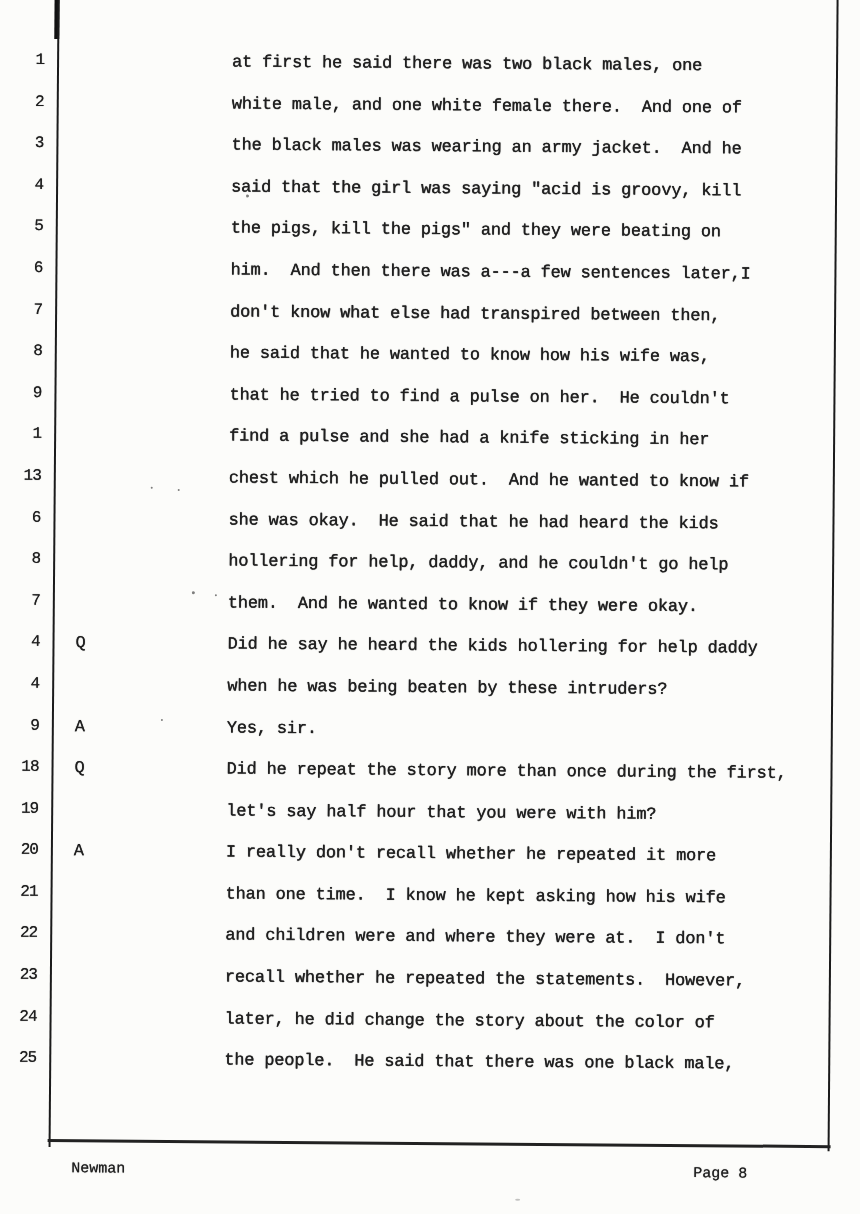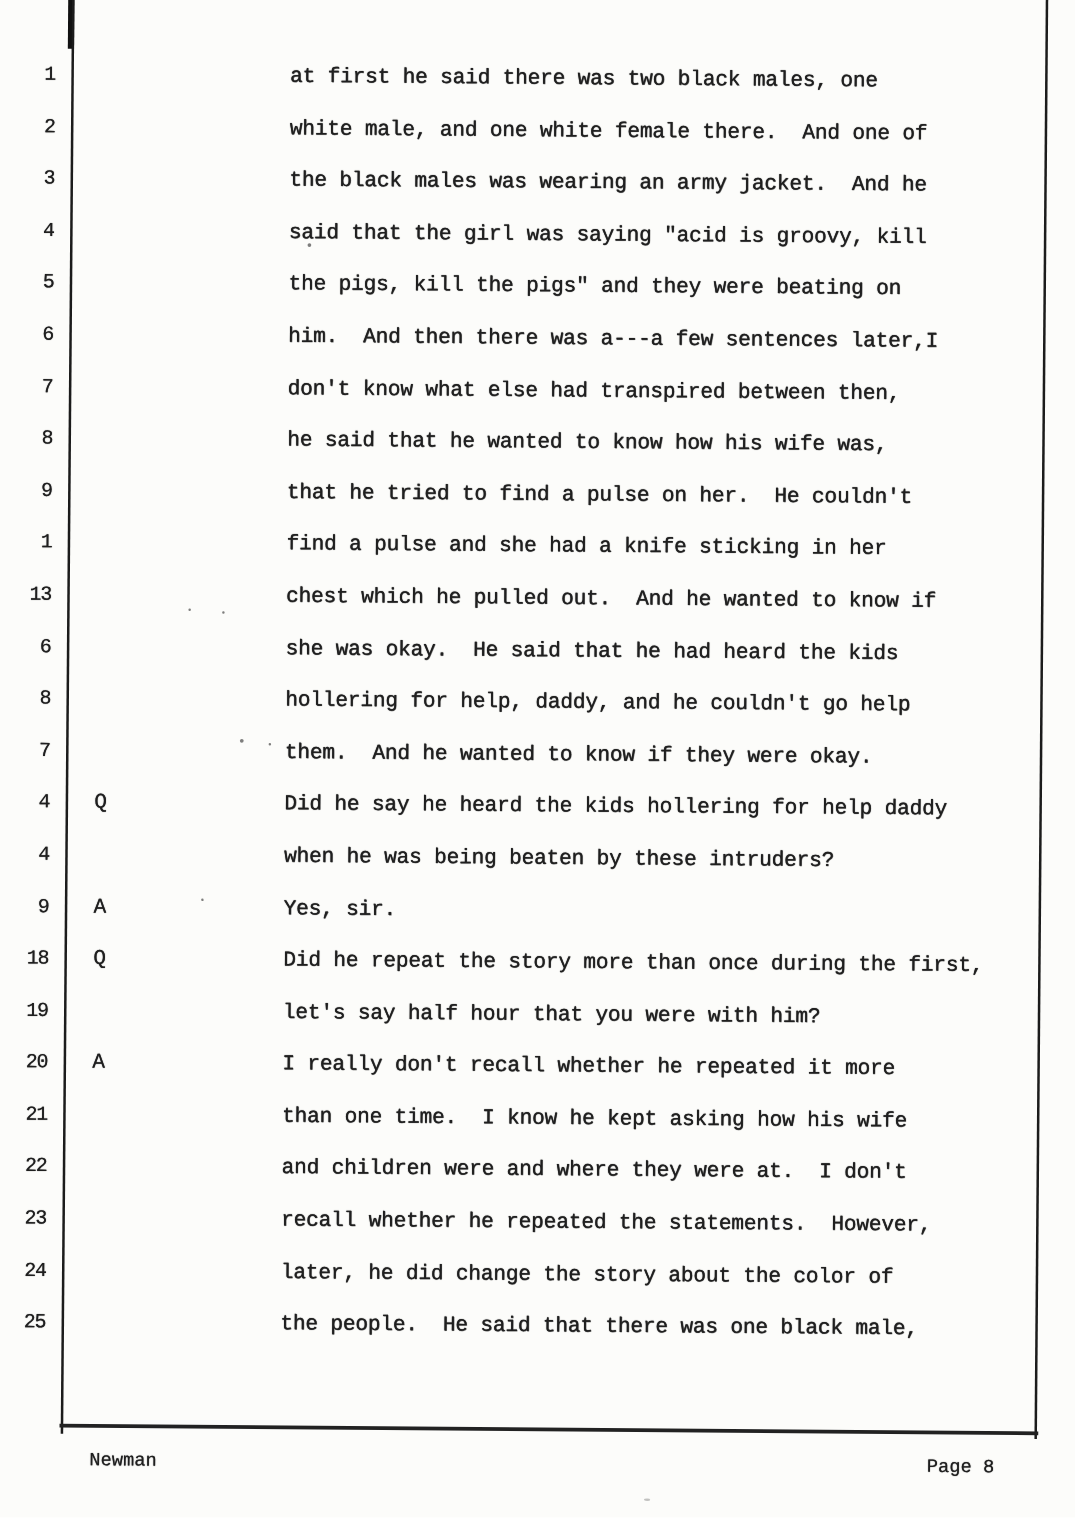--- a/index.html
+++ b/index.html
@@ -29,21 +29,21 @@
   .ltext{
     position:absolute;left:228px;top:0;font-size:17px;white-space:pre;
     letter-spacing:-0.2px;
     text-shadow:0 0 0.8px #333, 0.3px 0.3px 0.5px rgba(20,20,20,0.55);
   }
   .footer-name,.footer-page{
     position:absolute;top:1163px;font-size:15px;
     text-shadow:0 0 0.8px #333;
   }
   .footer-name{left:76px;}
-  .footer-page{left:698px;margin-left:48px;}
+  .footer-page{left:698px;}
   .speck{position:absolute;background:#3a3a3a;border-radius:50%;opacity:.65;}
 </style>
 </head>
 <body>
 
 <div class="sheet">
   <div class="scan">
 
     <div class="rule rule-left-thick"></div>
     <div class="rule rule-left"></div>

